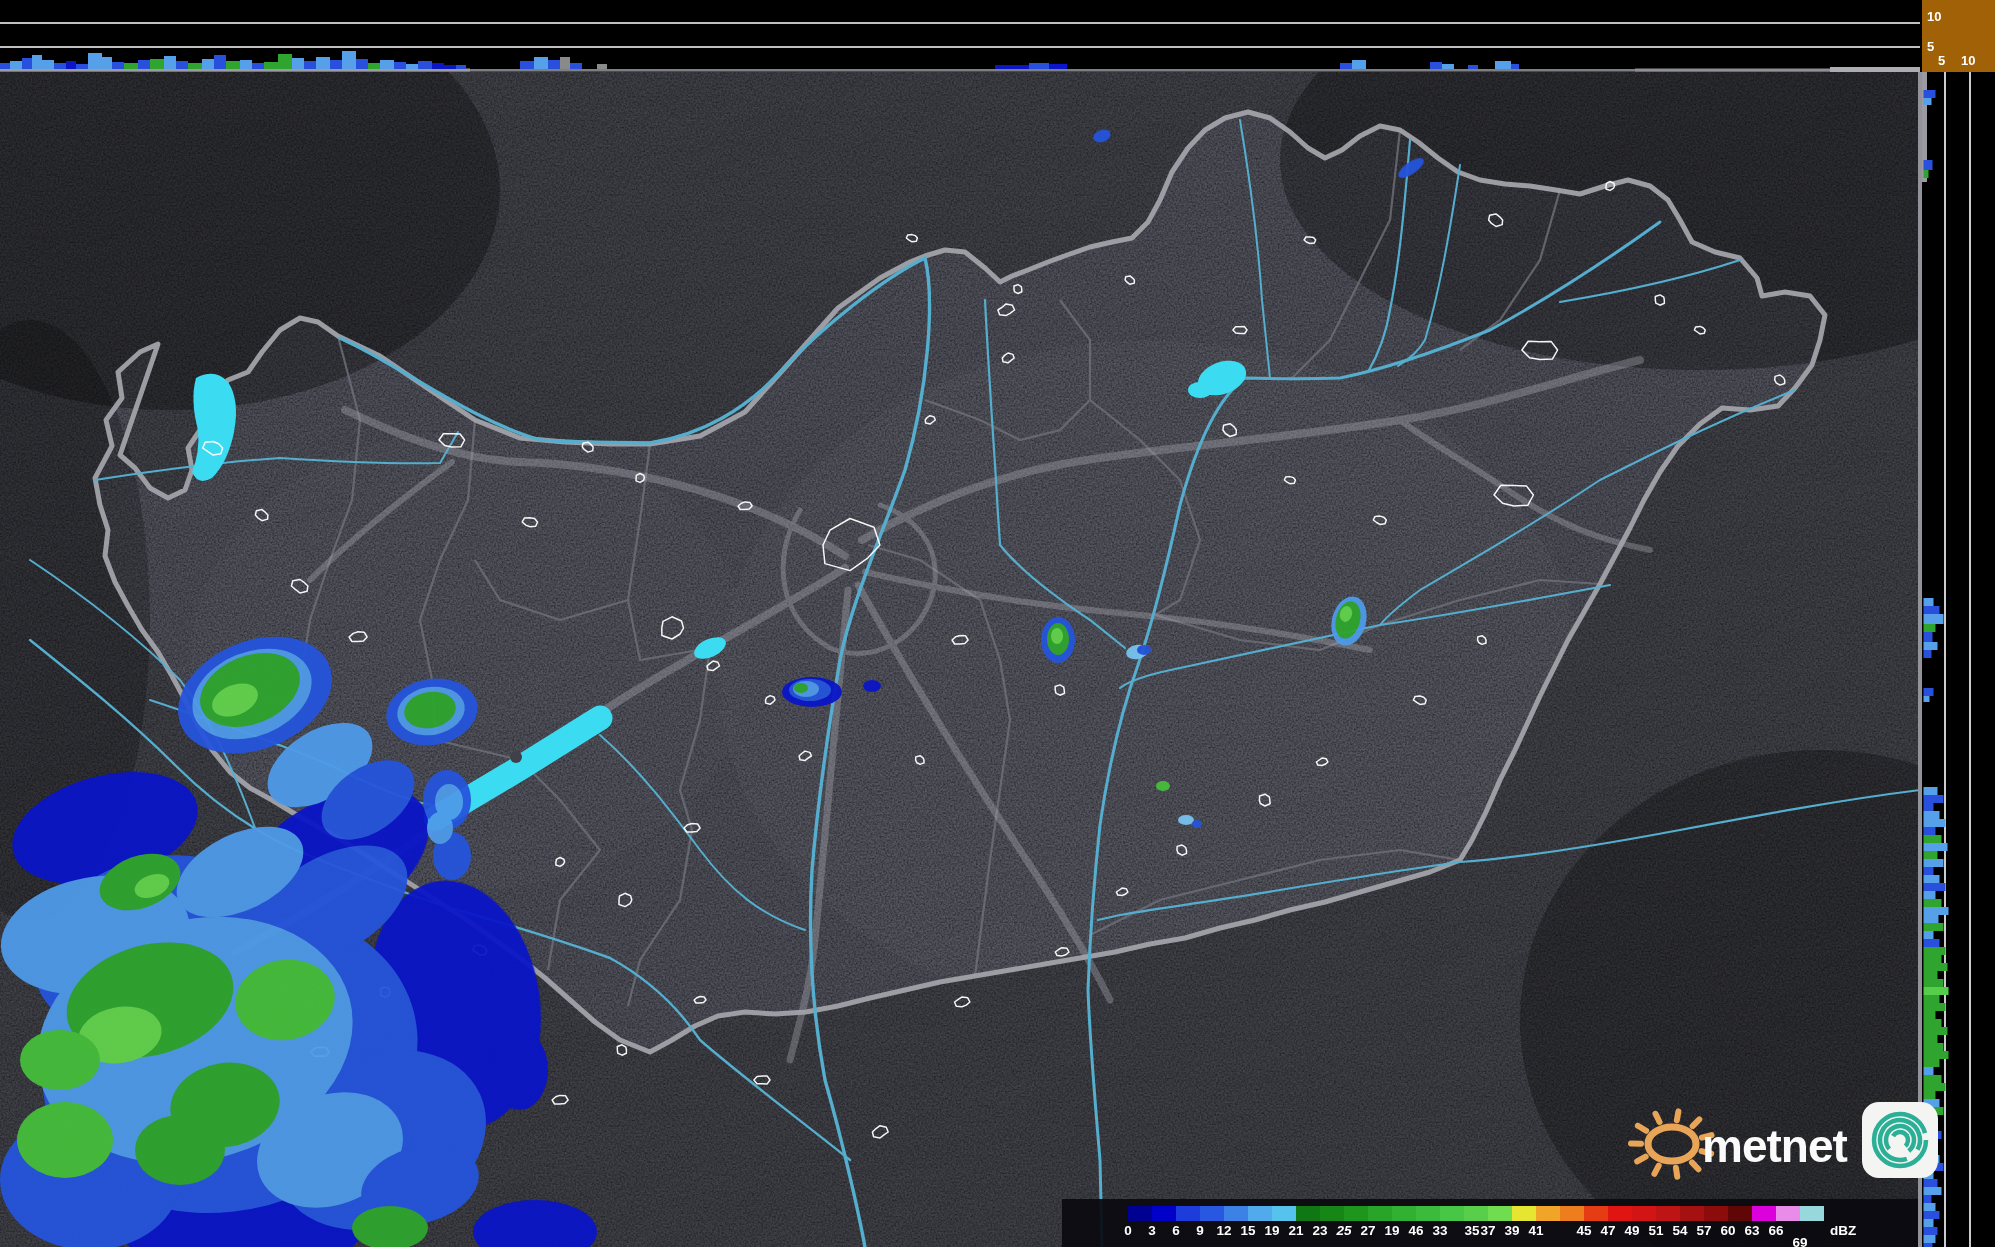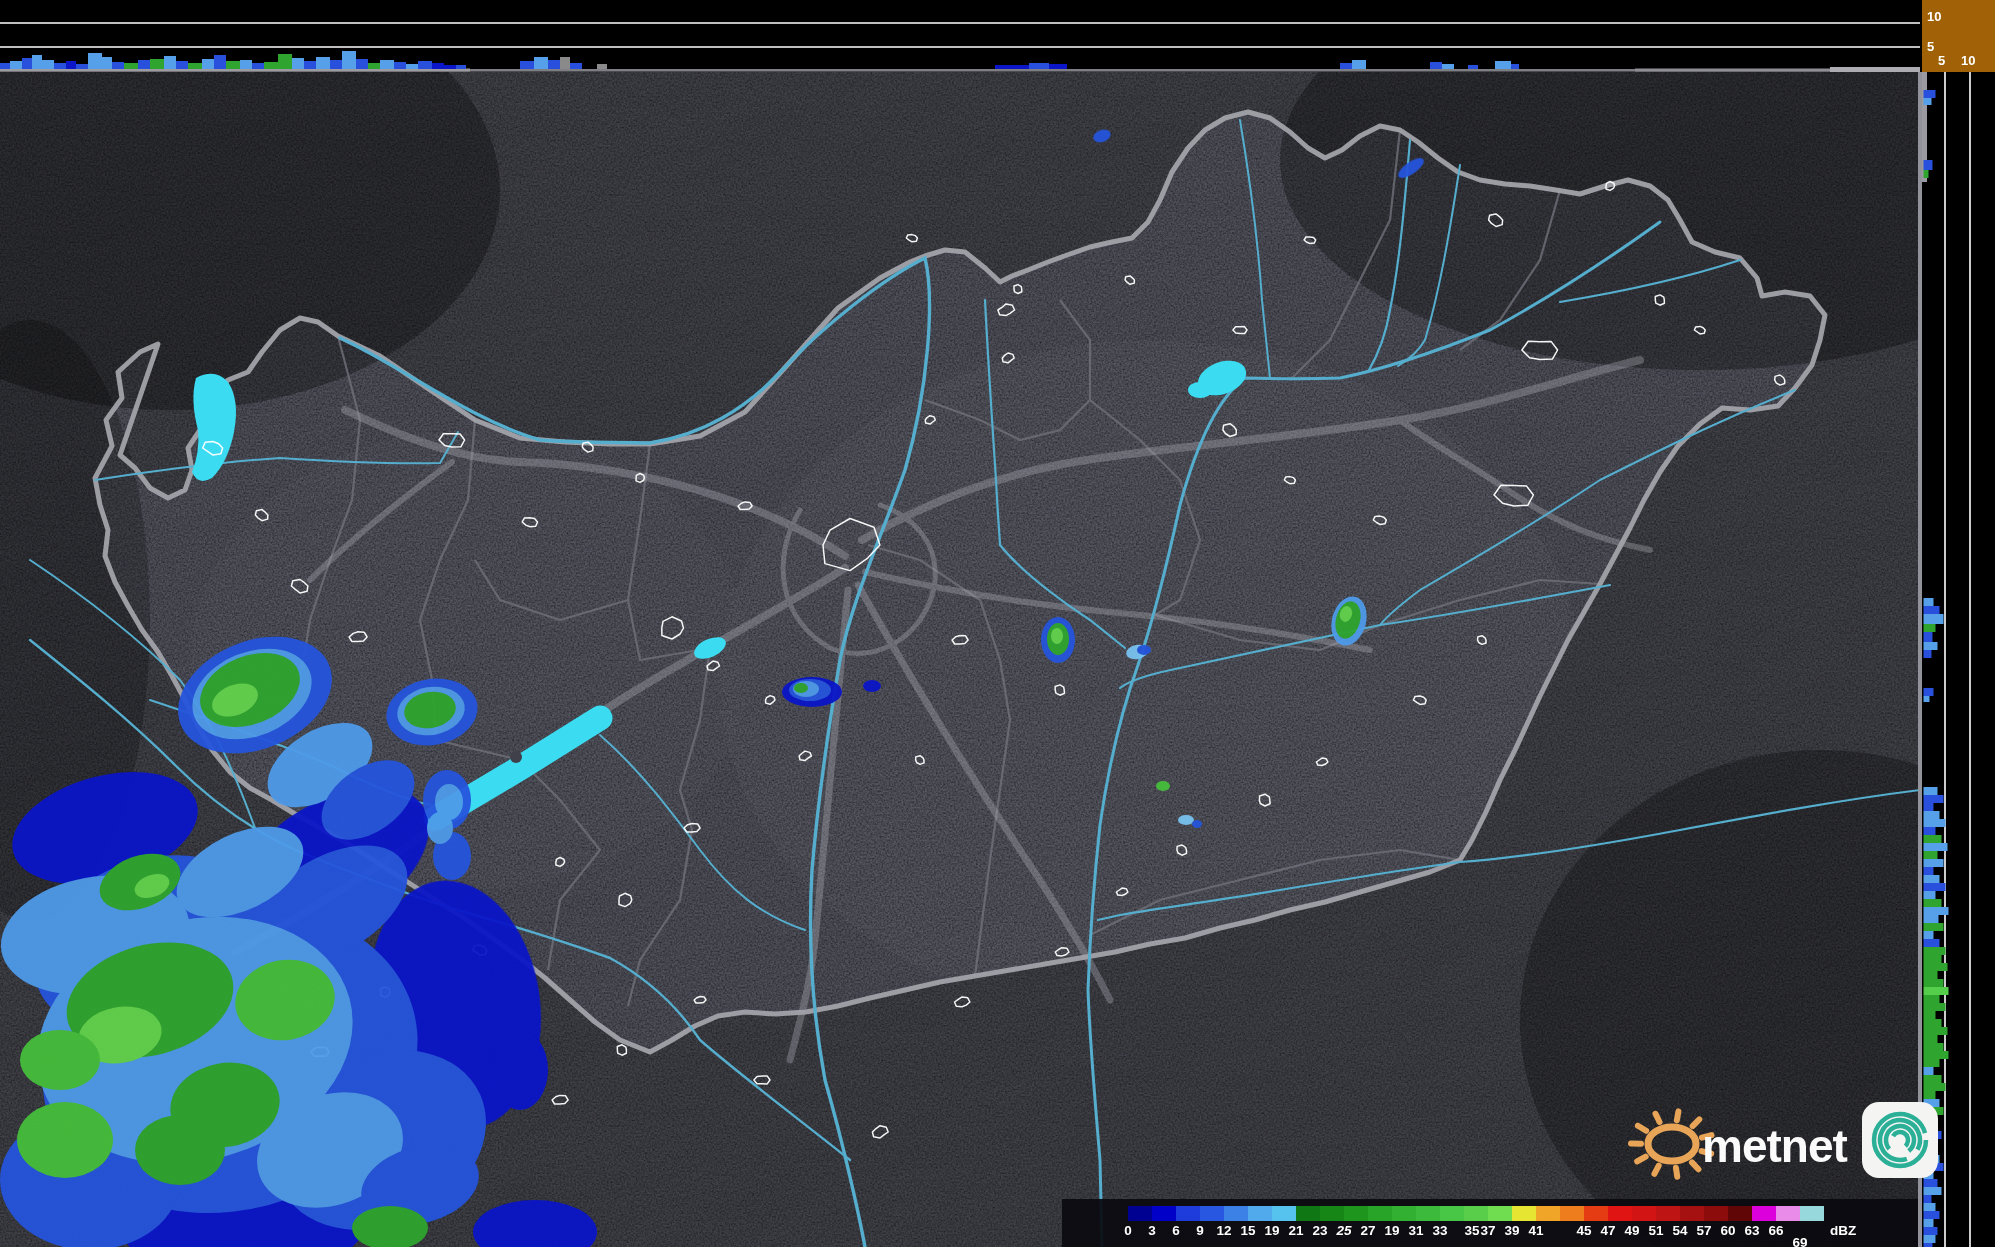--- a/index.html
+++ b/index.html
@@ -430,21 +430,21 @@
         <span style="left: 101px;">6</span>
         <span style="left: 125px;">9</span>
         <span style="left: 149px;">12</span>
         <span style="left: 173px;">15</span>
         <span style="left: 197px;">19</span>
         <span style="left: 221px;">21</span>
         <span style="left: 245px;">23</span>
         <span style="left: 269px; font-style: italic;">25</span>
         <span style="left: 293px;">27</span>
         <span style="left: 317px;">19</span>
-        <span style="left: 341px;">31</span>
+        <span style="left: 341px;">46</span>
         <span style="left: 365px;">33</span>
         <span style="left: 397px;">35</span>
         <span style="left: 413px;">37</span>
         <span style="left: 437px;">39</span>
         <span style="left: 461px;">41</span>
         <span style="left: 485px; margin-top: 47px;">43</span>
         <span style="left: 509px;">45</span>
         <span style="left: 533px;">47</span>
         <span style="left: 557px;">49</span>
         <span style="left: 581px;">51</span>

